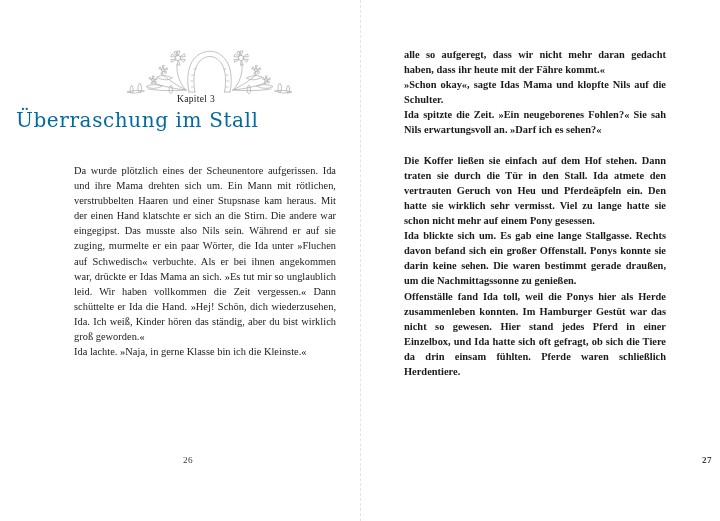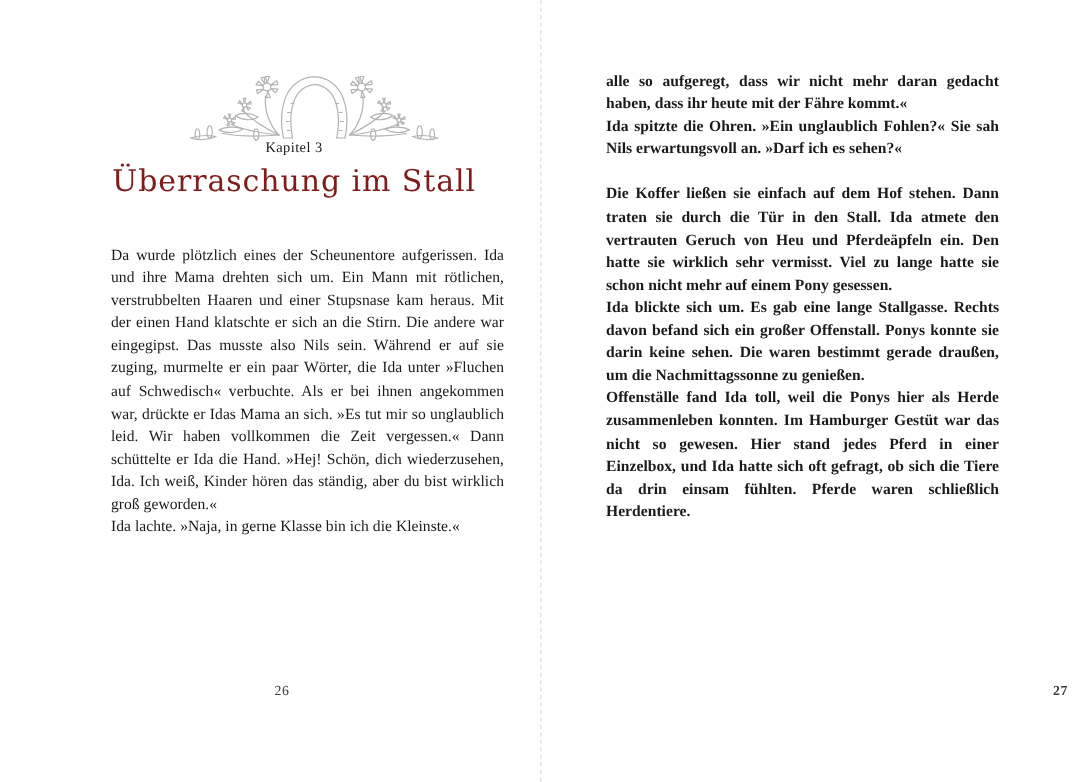--- a/index.html
+++ b/index.html
@@ -79,26 +79,25 @@
     text-align: center;
     font-size: 9.6px;
     letter-spacing: 0.3px;
     color: #1a1a1a;
   }
   #chapter-title {
     position: absolute;
     left: 0;
     top: 108px;
     width: 360px;
-    text-align: center;
     font-size: 20px;
     line-height: 24px;
     letter-spacing: 0.6px;
     font-family: "DejaVu Serif", "Liberation Serif", serif;
-    color: #7f1d1d;
+    color: #0369a1;
   }
 
   
   .folio {
     position: absolute;
     top: 455px;
     width: 100%;
     text-align: center;
     font-size: 9.2px;
     color: #3a3a3a;
@@ -220,21 +219,22 @@
       <p>Ida lachte. »Naja, in gerne Klasse bin ich die Kleinste.«</p>
     </div>
 
     <div class="folio">26</div>
   </div>
 
   <div class="page" id="page-right">
 
     <div class="textblock">
       <p>alle so aufgeregt, dass wir nicht mehr daran gedacht haben, dass ihr heute mit der Fähre kommt.«</p>
-      <p>Ida spitzte die Ohren. »Ein unglaublich Fohlen?« Sie sah Nils erwartungsvoll an. »Darf ich es sehen?«</p>
+      <p>»Schon okay«, sagte Idas Mama und klopfte Nils auf die Schulter.</p>
+      <p>Ida spitzte die Zeit. »Ein neugeborenes Fohlen?« Sie sah Nils erwartungsvoll an. »Darf ich es sehen?«</p>
       <div class="para-gap"></div>
       <p>Die Koffer ließen sie einfach auf dem Hof stehen. Dann traten sie durch die Tür in den Stall. Ida atmete den vertrauten Geruch von Heu und Pferdeäpfeln ein. Den hatte sie wirklich sehr vermisst. Viel zu lange hatte sie schon nicht mehr auf einem Pony gesessen.</p>
       <p>Ida blickte sich um. Es gab eine lange Stallgasse. Rechts davon befand sich ein großer Offenstall. Ponys konnte sie darin keine sehen. Die waren bestimmt gerade draußen, um die Nachmittagssonne zu genießen.</p>
       <p>Offenställe fand Ida toll, weil die Ponys hier als Herde zusammenleben konnten. Im Hamburger Gestüt war das nicht so gewesen. Hier stand jedes Pferd in einer Einzelbox, und Ida hatte sich oft gefragt, ob sich die Tiere da drin einsam fühlten. Pferde waren schließlich Herdentiere.</p>
     </div>
 
     <div class="folio">27</div>
   </div>
 
 </div>

